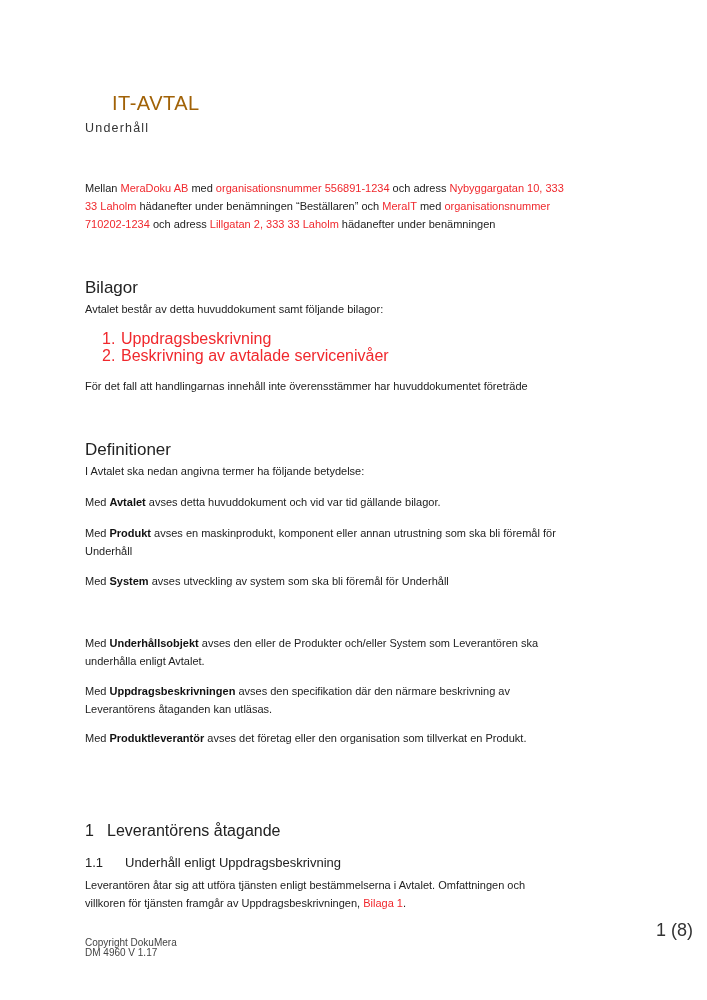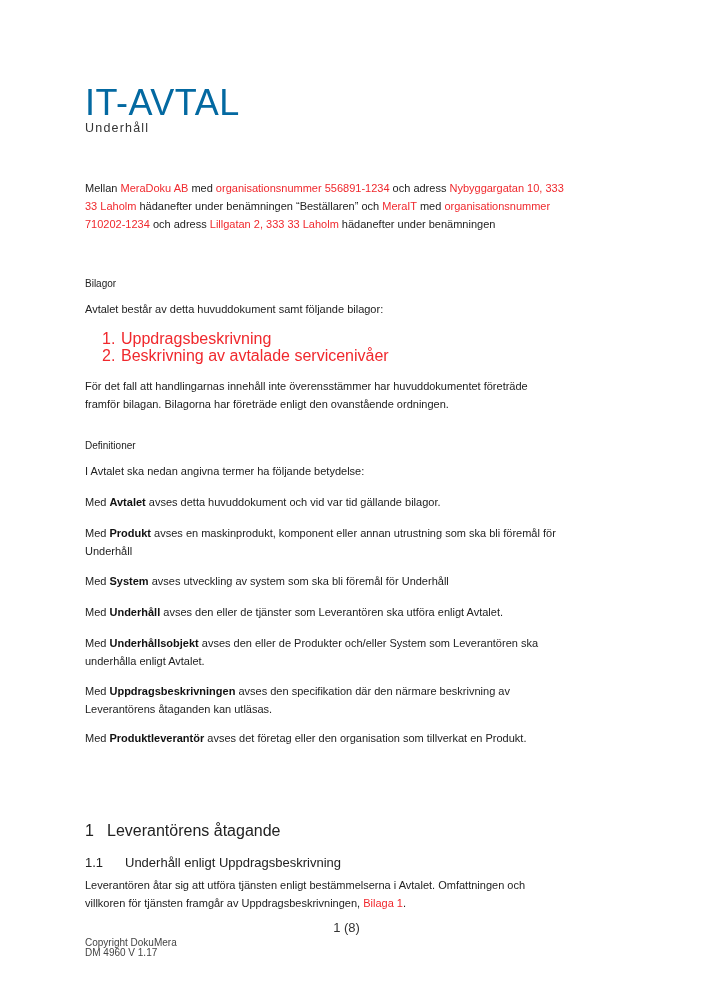--- a/index.html
+++ b/index.html
@@ -1,30 +1,30 @@
 <!DOCTYPE html>
 <html><head>
 <meta charset="utf-8">
 <style>
   html, body { margin: 0; padding: 0; background: #ffffff; }
   body { width: 707px; height: 1000px; position: relative; overflow: hidden;
          font-family: "Liberation Sans", "DejaVu Sans", sans-serif; color: #1a1a1a; }
   .page { position: absolute; left: 0; top: 0; width: 707px; height: 1000px; }
   .abs { position: absolute; left: 85px; }
-  .title { top: 86px; font-size: 36px; letter-spacing: 0.5px; color: #0369a1; line-height: 34px; }
+  .title { top: 86px; font-size: 20px; letter-spacing: 0.5px; color: #a16207; line-height: 34px; margin-left: 27px; }
   .subtitle { top: 121px; font-size: 12.5px; letter-spacing: 1.2px; color: #333; }
   .p { font-size: 11px; line-height: 18px; width: 545px; color: #222; }
   .red { color: #f0282d; }
-  .h2 { font-size: 10px; color: #222; }
+  .h2 { font-size: 17px; color: #222; }
   .list { left: 102px; font-size: 16px; line-height: 17px; color: #f0282d; }
   .list .num { display: inline-block; width: 19px; }
   b { font-weight: bold; color: #111; }
   .h1num { display: inline-block; width: 22px; }
   .h11num { display: inline-block; width: 40px; }
-  .pagenum { position: absolute; top: 920px; left: 0; width: 693px; text-align: center; font-size: 13px; color: #333; }
+  .pagenum { position: absolute; top: 920px; left: 0; width: 693px; text-align: right; font-size: 18px; color: #333; }
   .footer { top: 938px; font-size: 10px; line-height: 10px; color: #444; }
 </style>
 </head>
 <body>
 
 <div class="page">
 
   <div class="abs title">IT-AVTAL</div>
   <div class="abs subtitle">Underhåll</div>
 
@@ -43,38 +43,34 @@
   <div class="abs h2" style="top:278px;">Bilagor</div>
   <div class="abs p" style="top:300px;">Avtalet består av detta huvuddokument samt följande bilagor:</div>
 
   <div class="abs list" style="top:330px;">
     <div><span class="num">1.</span><span>Uppdragsbeskrivning</span></div>
     <div><span class="num">2.</span><span>Beskrivning av avtalade servicenivåer</span></div>
   </div>
 
   <div class="abs p" style="top:377px;">
     <div>För det fall att handlingarnas innehåll inte överensstämmer har huvuddokumentet företräde</div>
-    <div>framför bilagan. Bilagorna har företräde enligt den ovanstående ordningen.</div>
   </div>
 
   <div class="abs h2" style="top:440px;">Definitioner</div>
   <div class="abs p" style="top:462px;">I Avtalet ska nedan angivna termer ha följande betydelse:</div>
 
   <div class="abs p" style="top:493px;">
     <div><span>Med </span><b>Avtalet</b><span> avses detta huvuddokument och vid var tid gällande bilagor.</span></div>
   </div>
   <div class="abs p" style="top:524px;">
     <div><span>Med </span><b>Produkt</b><span> avses en maskinprodukt, komponent eller annan utrustning som ska bli föremål för</span></div>
     <div>Underhåll</div>
   </div>
   <div class="abs p" style="top:572px;">
     <div><span>Med </span><b>System</b><span> avses utveckling av system som ska bli föremål för Underhåll</span></div>
-  </div>
-  <div class="abs p" style="top:603px;">
-    <div><span>Med </span><b>Underhåll</b><span> avses den eller de tjänster som Leverantören ska utföra enligt Avtalet.</span></div>
   </div>
   <div class="abs p" style="top:634px;">
     <div><span>Med </span><b>Underhållsobjekt</b><span> avses den eller de Produkter och/eller System som Leverantören ska</span></div>
     <div>underhålla enligt Avtalet.</div>
   </div>
   <div class="abs p" style="top:682px;">
     <div><span>Med </span><b>Uppdragsbeskrivningen</b><span> avses den specifikation där den närmare beskrivning av</span></div>
     <div>Leverantörens åtaganden kan utläsas.</div>
   </div>
   <div class="abs p" style="top:729px;">

